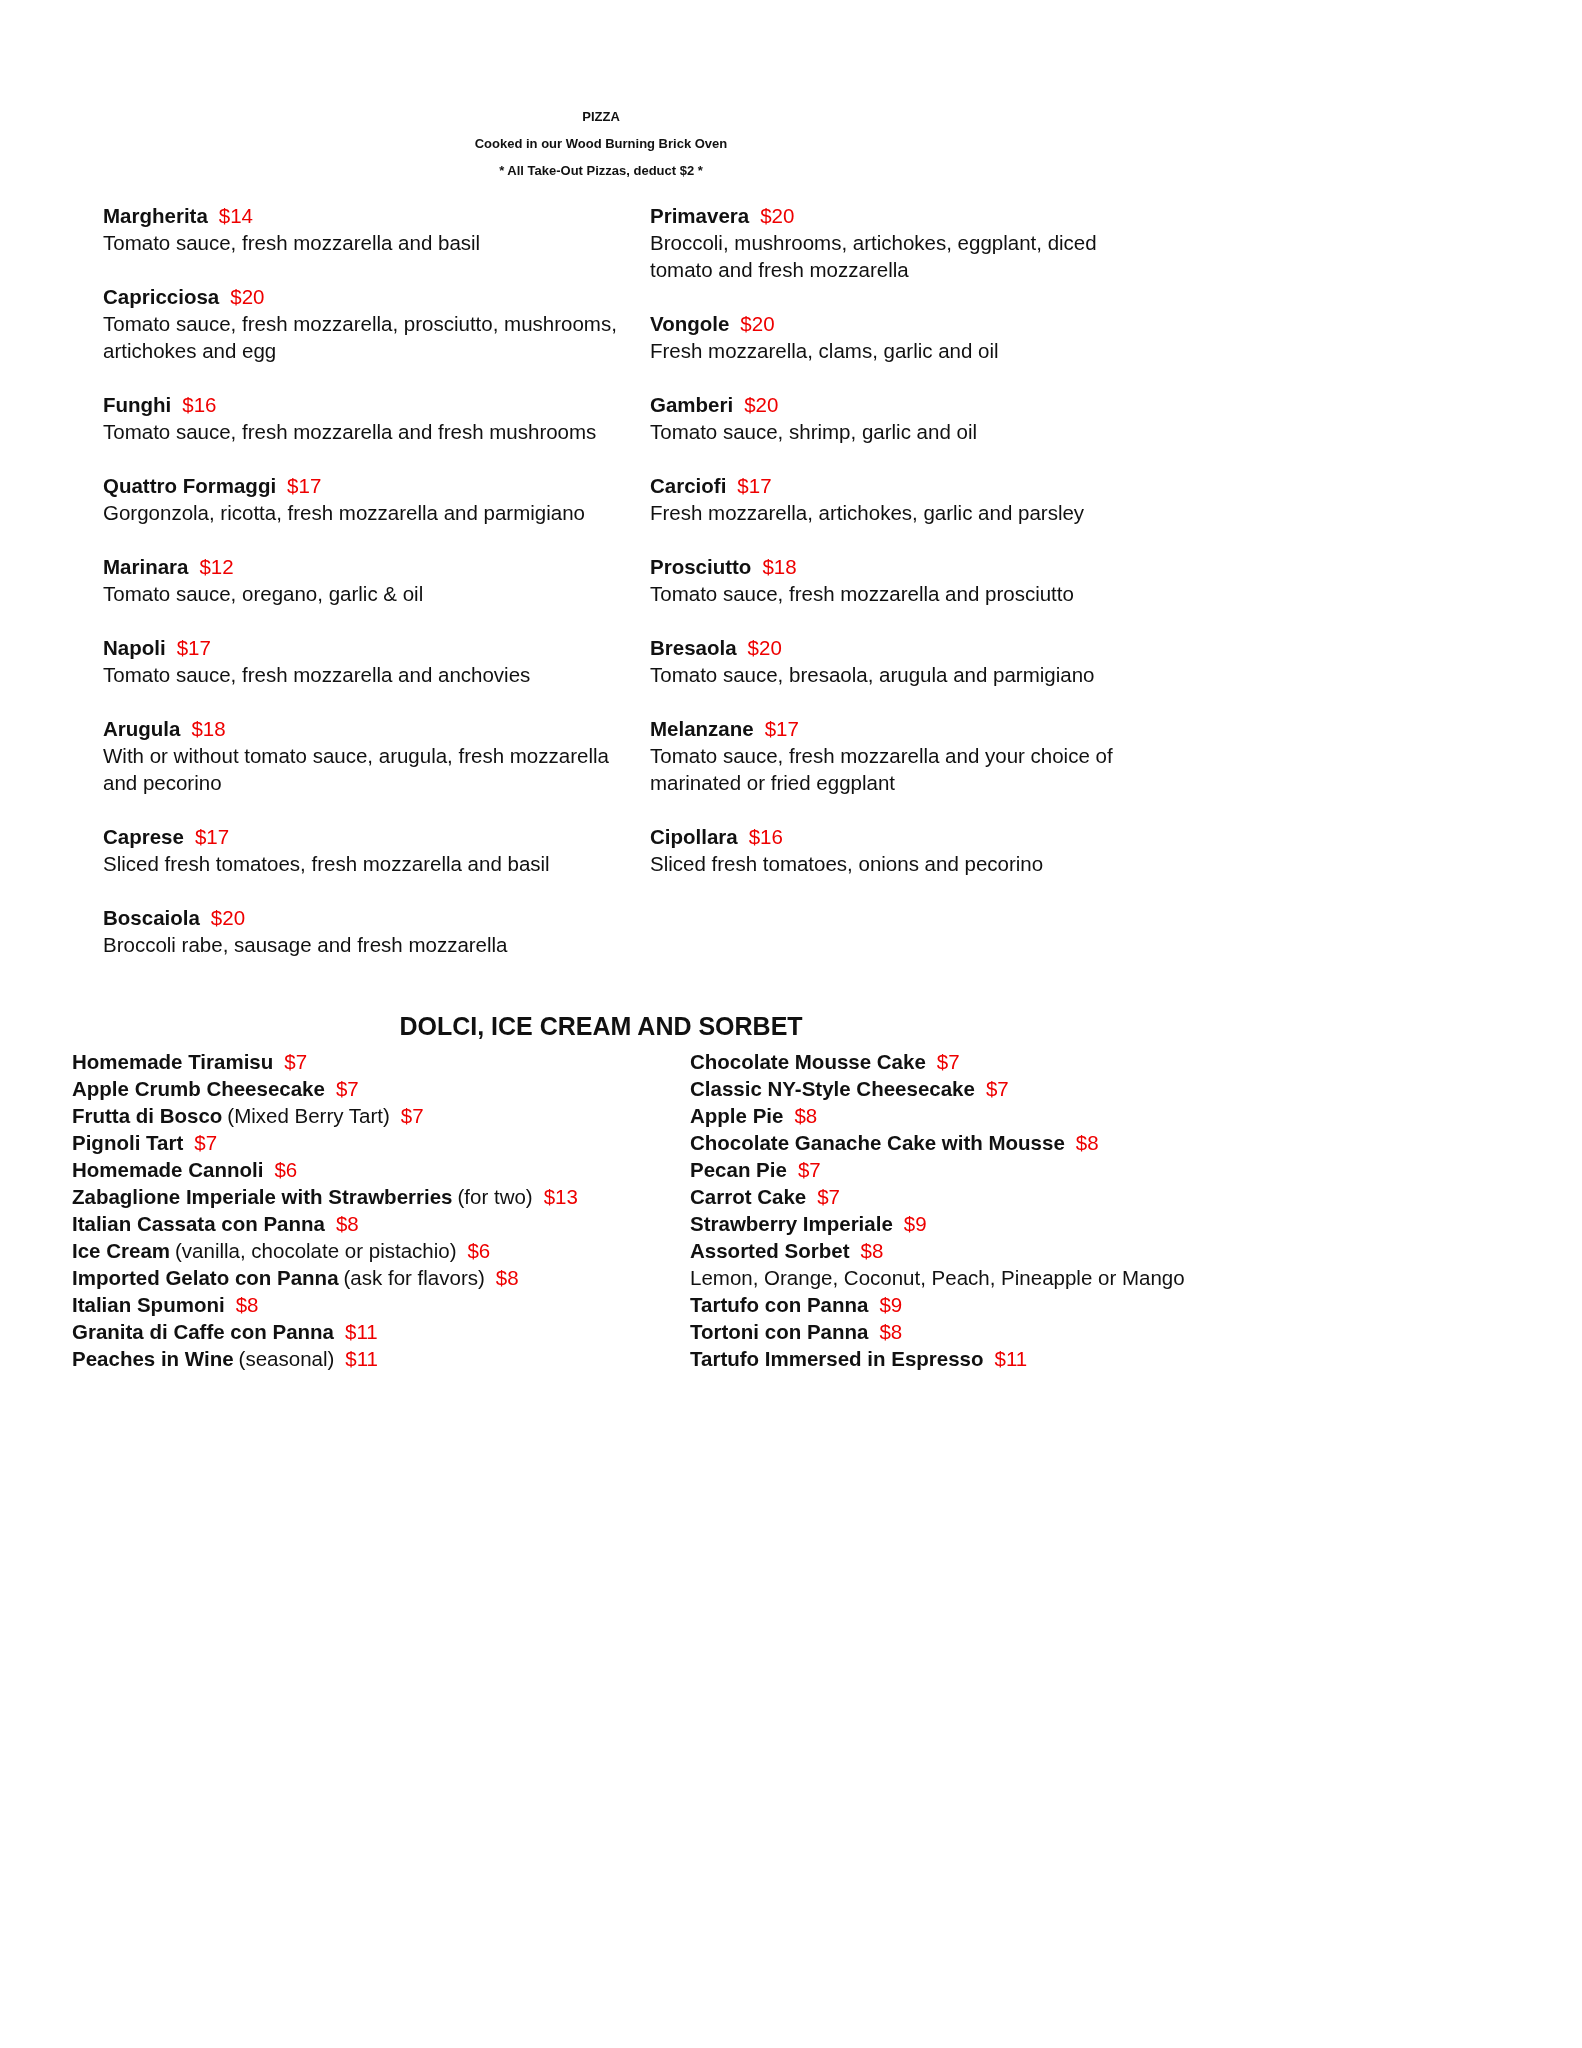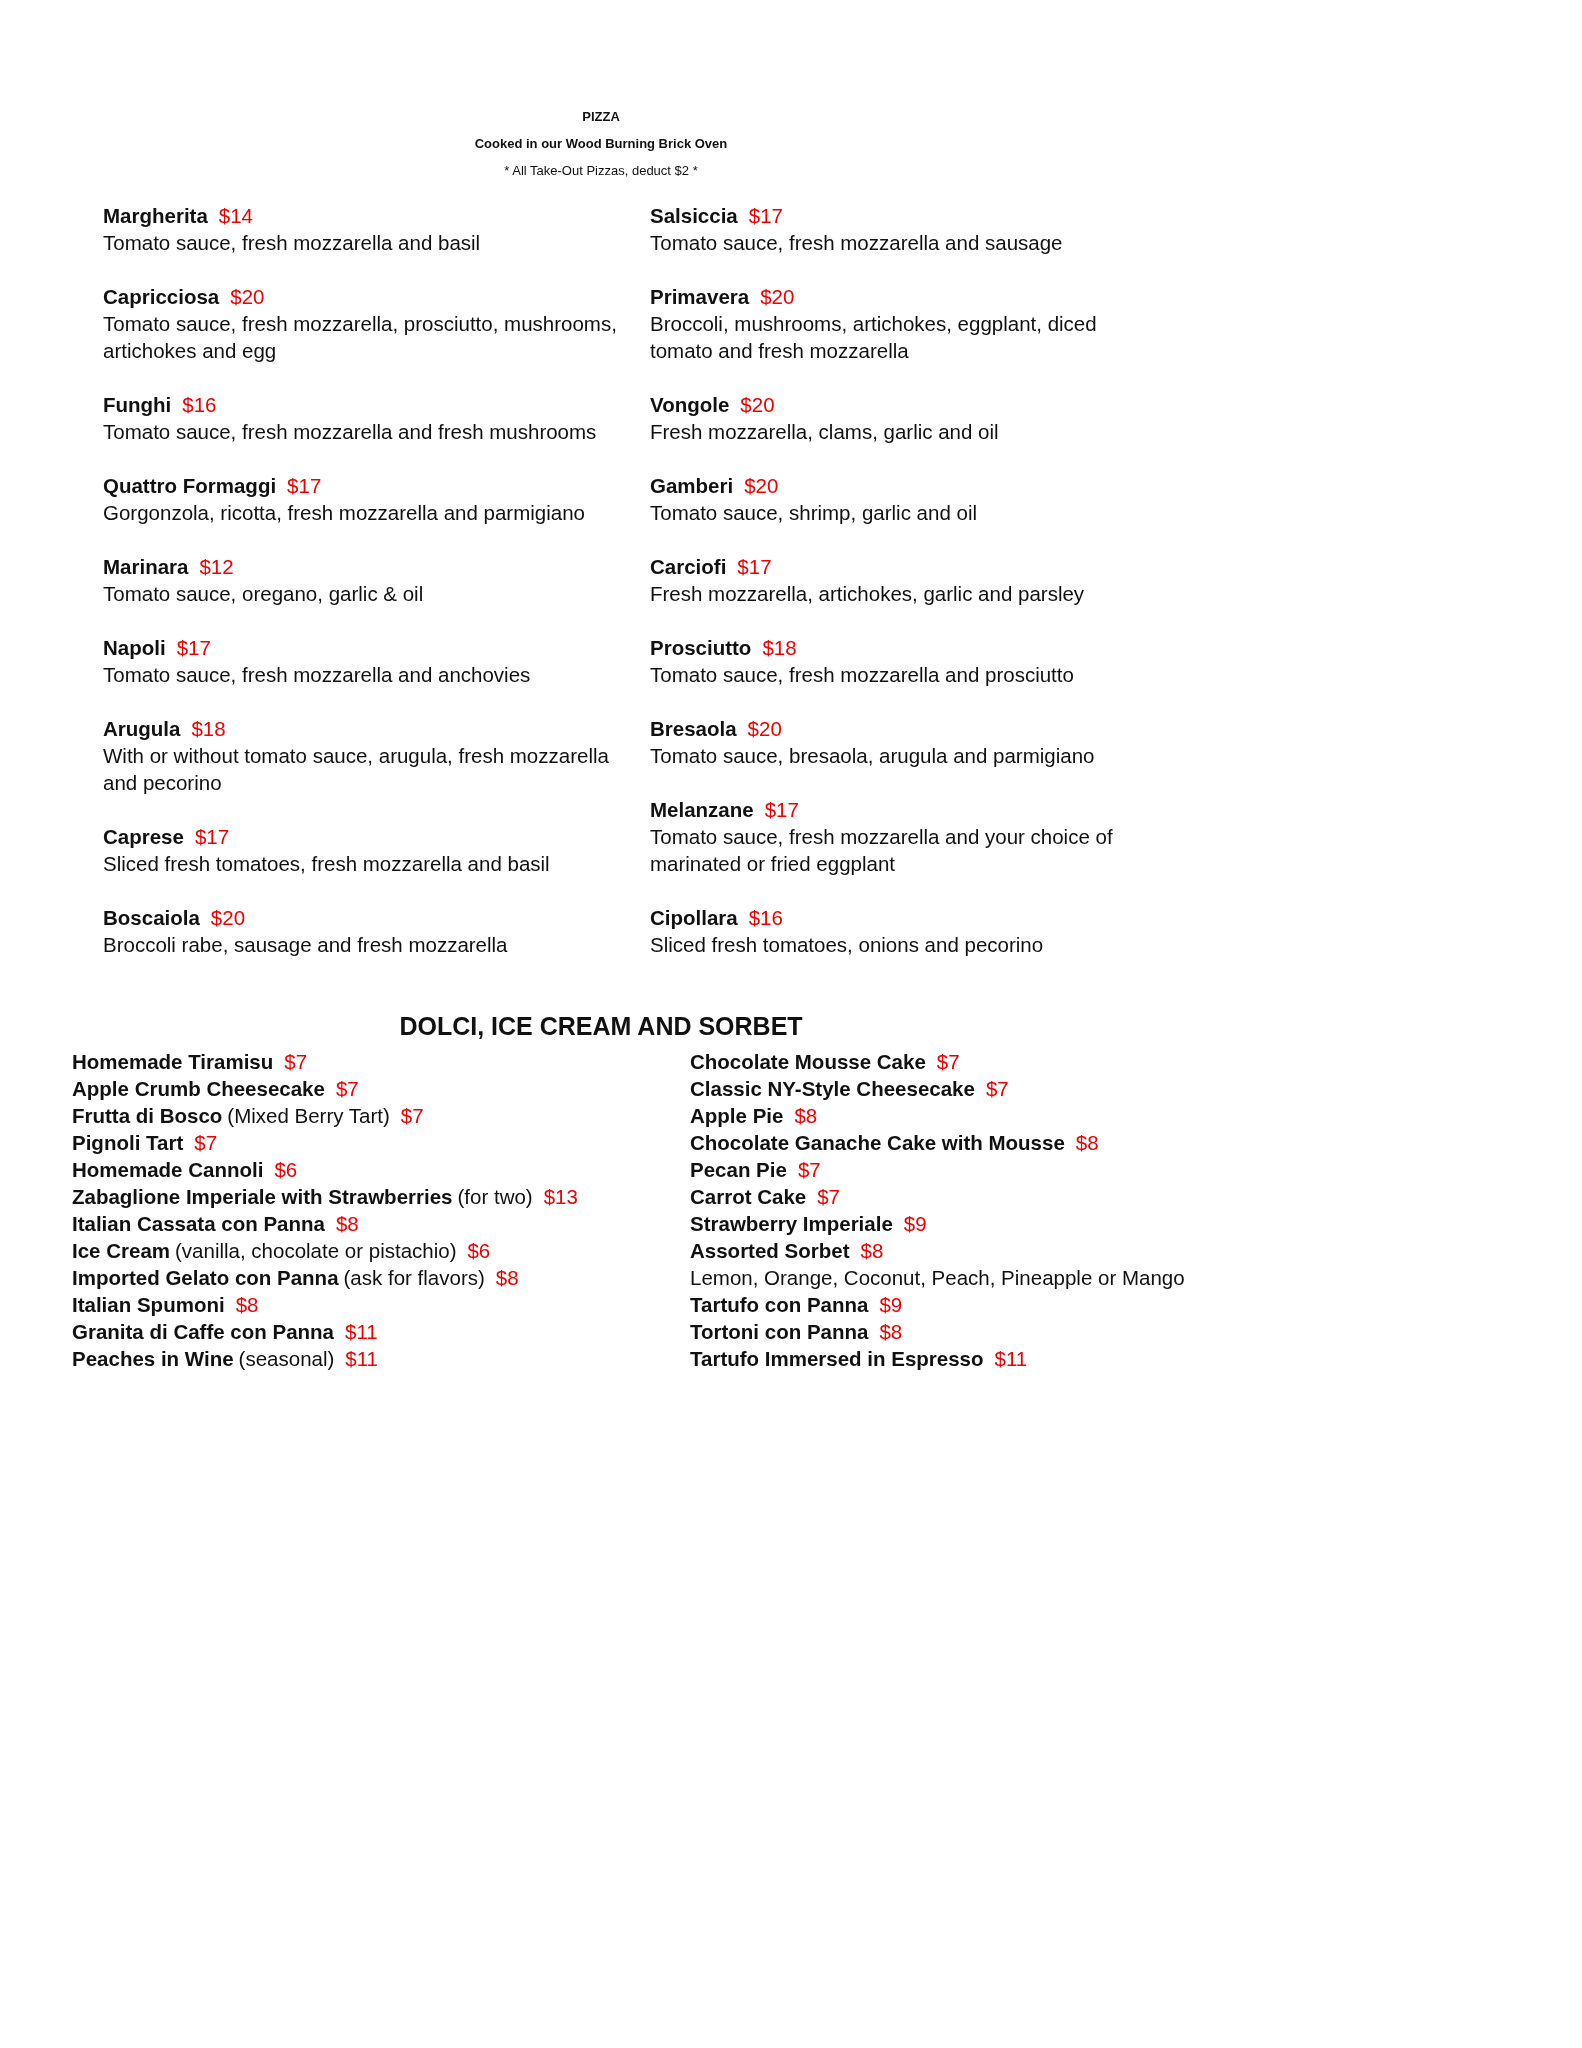--- a/index.html
+++ b/index.html
@@ -26,21 +26,21 @@
     text-align: center;
     font-size: 13px;
     line-height: 27px;
     margin-bottom: 18px;
   }
   .menu-header .title,
   .menu-header .subtitle {
     font-weight: 700;
   }
   .menu-header .note {
-    font-weight: 400;
+    font-weight: 700;
   }
   .menu-grid {
     display: grid;
     grid-template-columns: 578px 480px;
     align-items: start;
   }
   .pizza-item {
     font-size: 20.5px;
     line-height: 27px;
     margin-bottom: 27px;
@@ -128,24 +128,20 @@
           <div class="pizza-item">
             <div class="item-line"><span class="item-name">Caprese</span><span class="item-price">$17</span></div>
             <div class="item-desc">Sliced fresh tomatoes, fresh mozzarella and basil</div>
           </div>
           <div class="pizza-item">
             <div class="item-line"><span class="item-name">Boscaiola</span><span class="item-price">$20</span></div>
             <div class="item-desc">Broccoli rabe, sausage and fresh mozzarella</div>
           </div>
         </div>
       <div class="col-right" id="pizza-right">
-          <div class="pizza-item">
-            <div class="item-line"><span class="item-name">Salsiccia</span><span class="item-price">$17</span></div>
-            <div class="item-desc">Tomato sauce, fresh mozzarella and sausage</div>
-          </div>
           <div class="pizza-item">
             <div class="item-line"><span class="item-name">Primavera</span><span class="item-price">$20</span></div>
             <div class="item-desc">Broccoli, mushrooms, artichokes, eggplant, diced tomato and fresh mozzarella</div>
           </div>
           <div class="pizza-item">
             <div class="item-line"><span class="item-name">Vongole</span><span class="item-price">$20</span></div>
             <div class="item-desc">Fresh mozzarella, clams, garlic and oil</div>
           </div>
           <div class="pizza-item">
             <div class="item-line"><span class="item-name">Gamberi</span><span class="item-price">$20</span></div>

